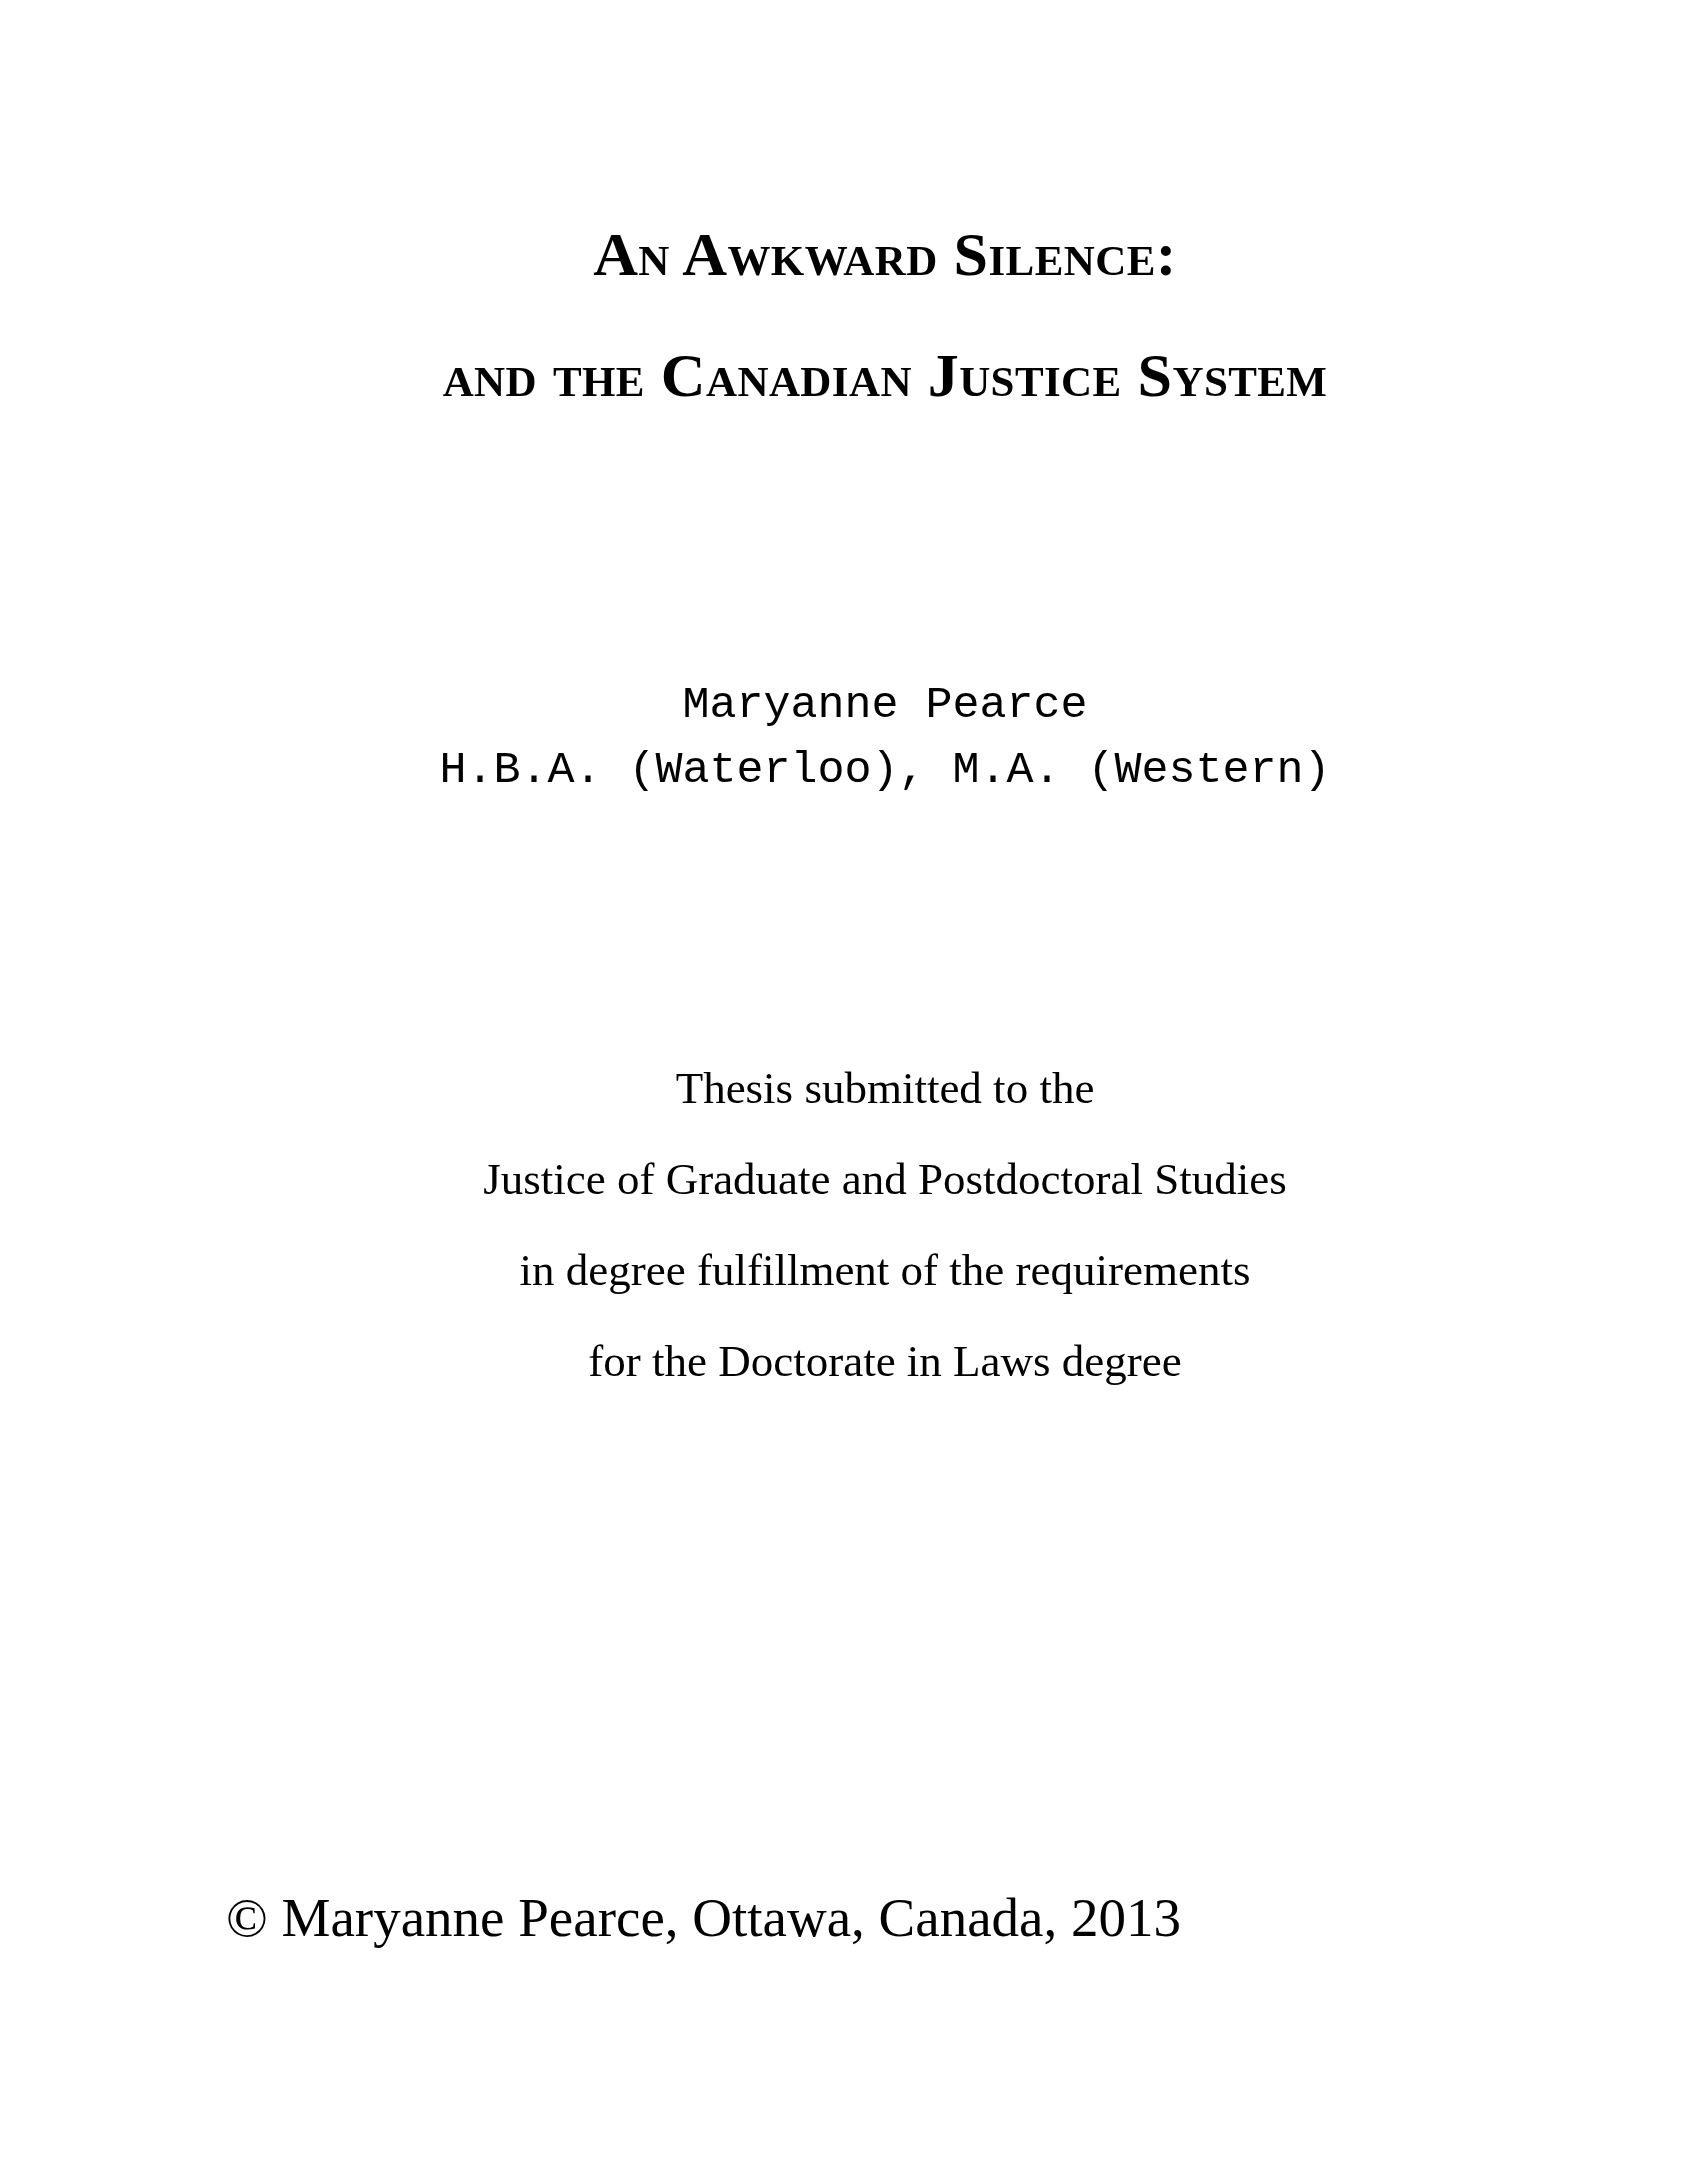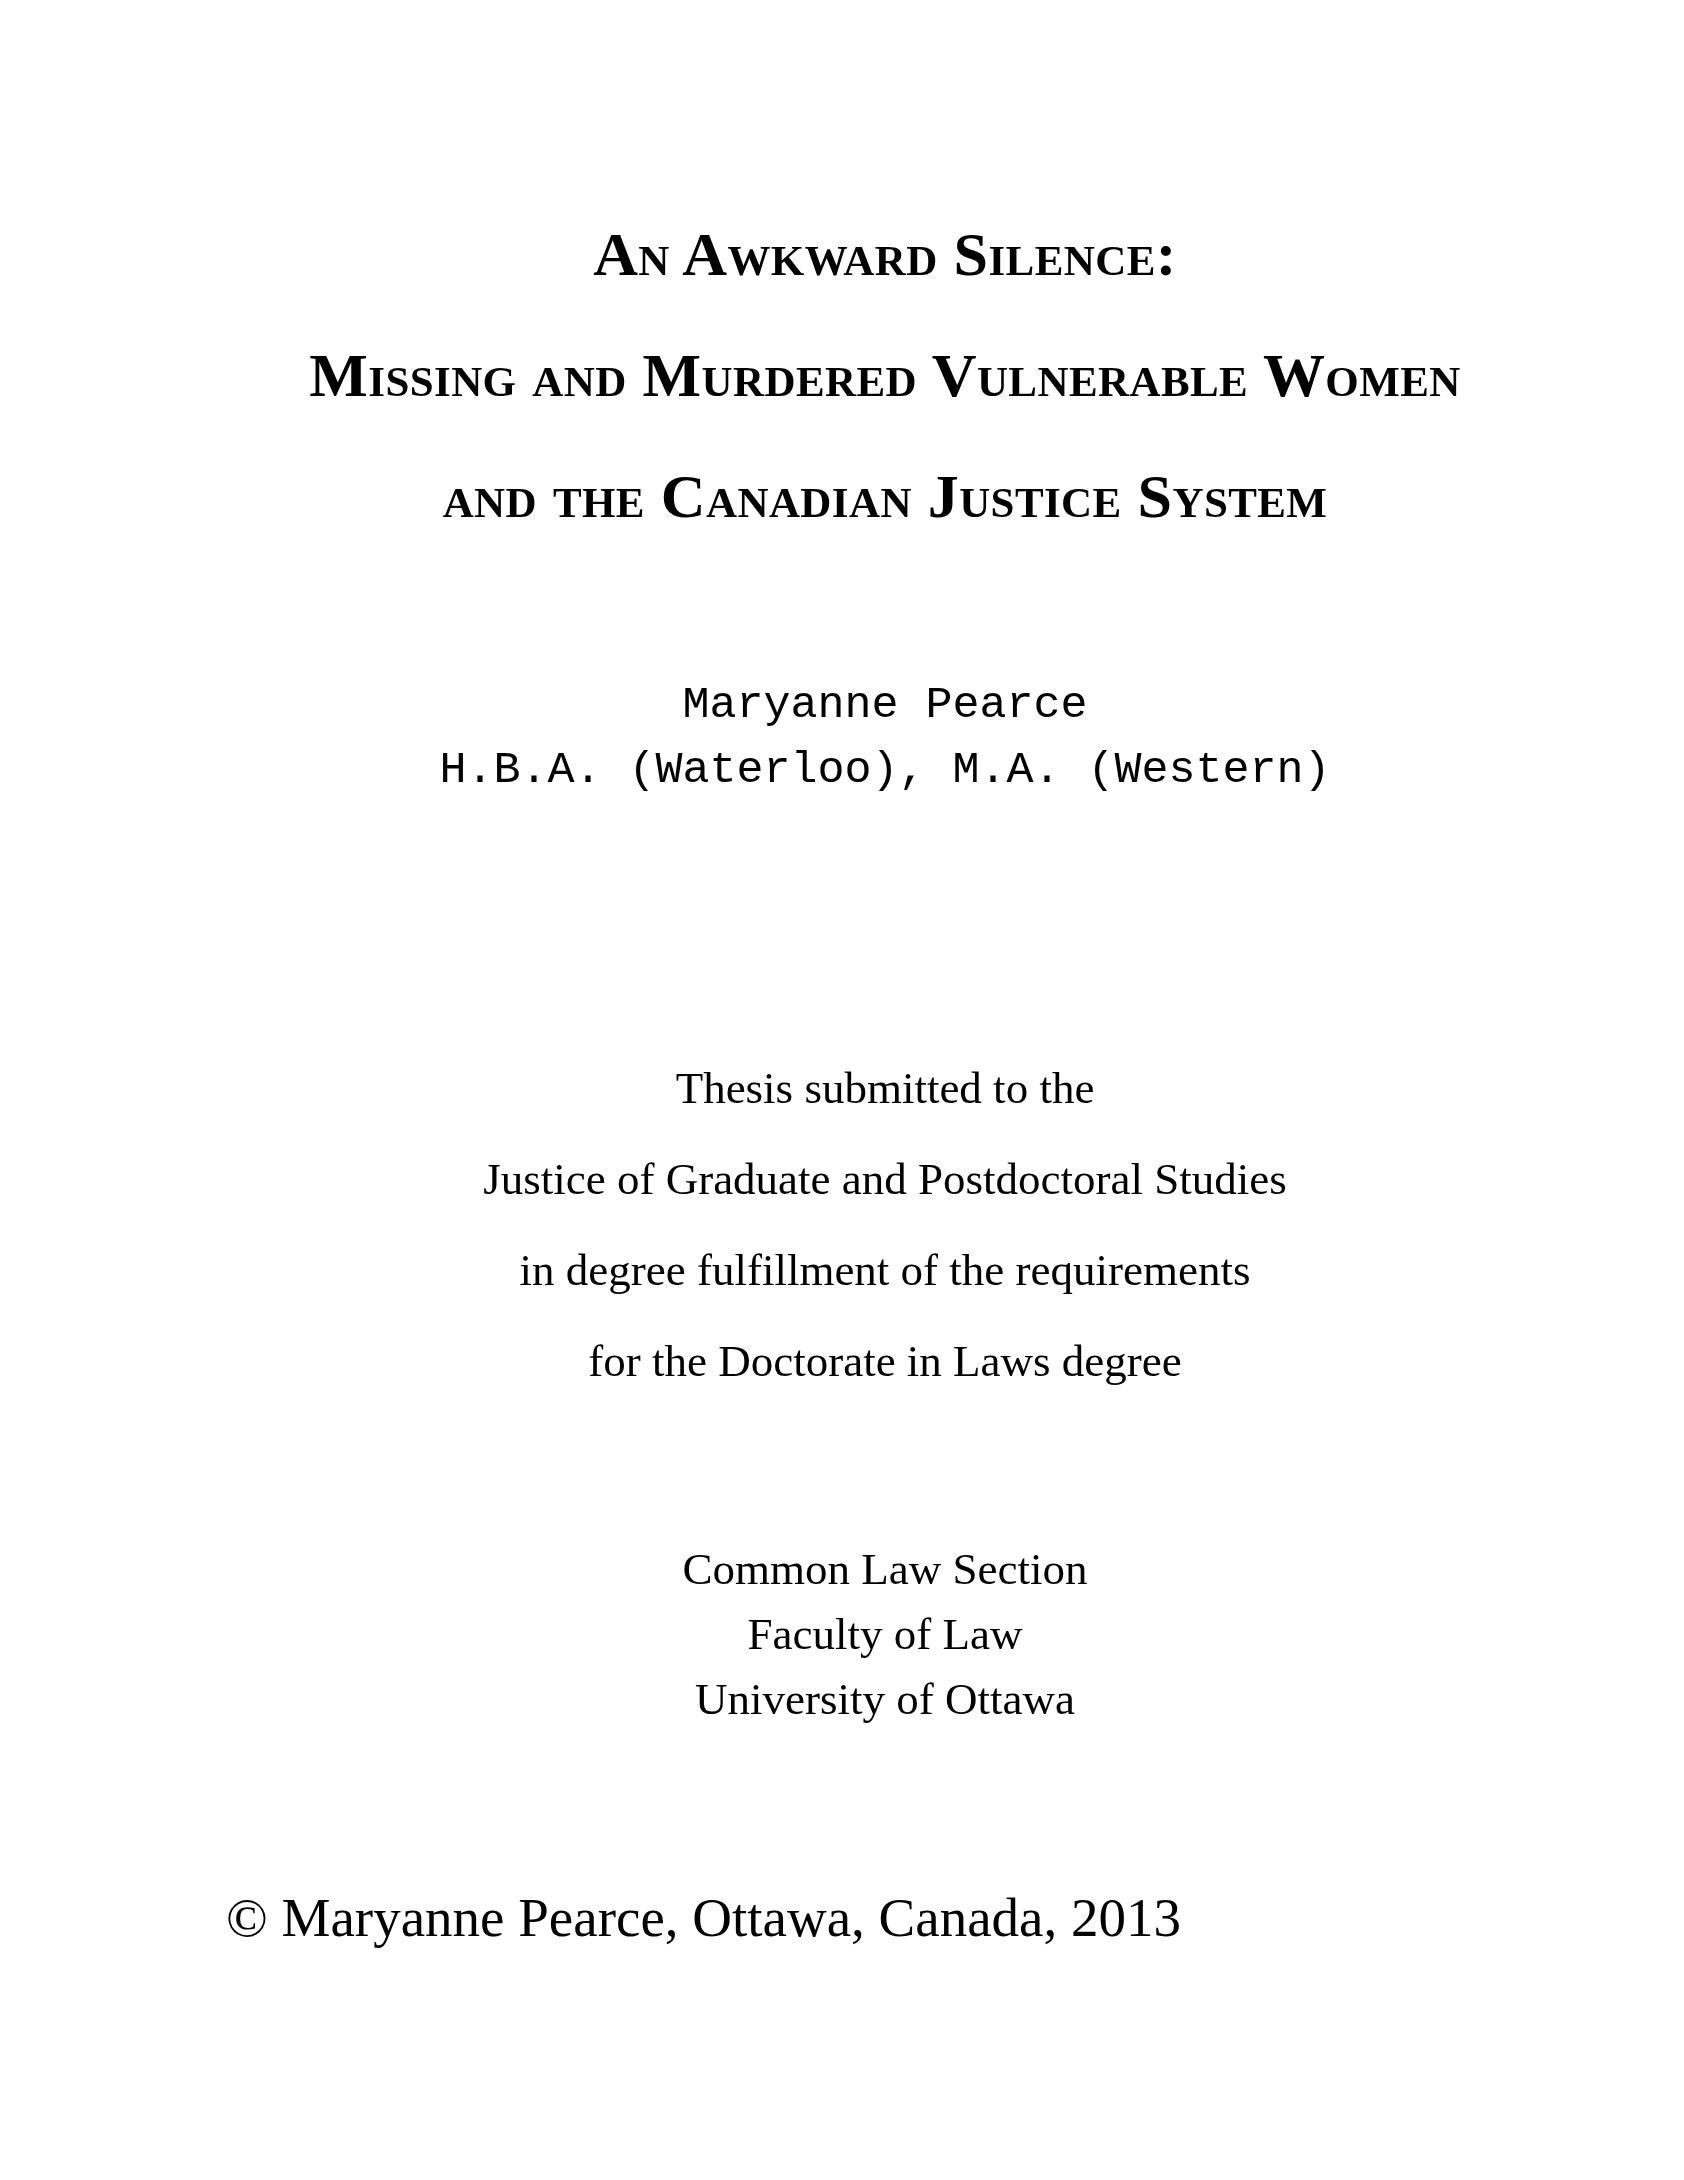--- a/index.html
+++ b/index.html
@@ -58,38 +58,32 @@
     line-height: 49px;
   }
 </style>
 </head>
 <body>
 
 <div class="page">
 
   <div class="block title-block">
     <div>An Awkward Silence:</div>
-    <div>Missing and Murdered Vulnerable Women</div>
     <div>and the Canadian Justice System</div>
   </div>
 
   <div class="block author-block">
     <div>Maryanne Pearce</div>
     <div>H.B.A. (Waterloo), M.A. (Western)</div>
   </div>
 
   <div class="block submission-block">
     <div>Thesis submitted to the</div>
     <div>Justice of Graduate and Postdoctoral Studies</div>
     <div>in degree fulfillment of the requirements</div>
     <div>for the Doctorate in Laws degree</div>
   </div>
 
-  <div class="block affiliation-block">
-    <div>Common Law Section</div>
-    <div>Faculty of Law</div>
-    <div>University of Ottawa</div>
-  </div>
 
   <div class="copyright-block">© Maryanne Pearce, Ottawa, Canada, 2013</div>
 
 </div>
 
 
 </body></html>

